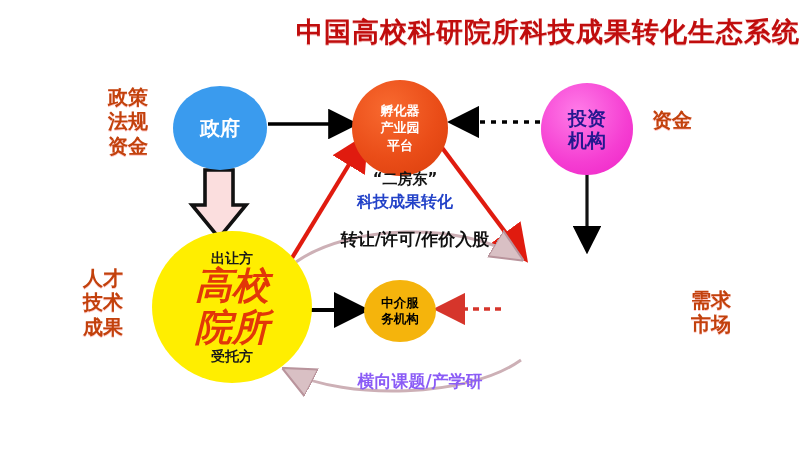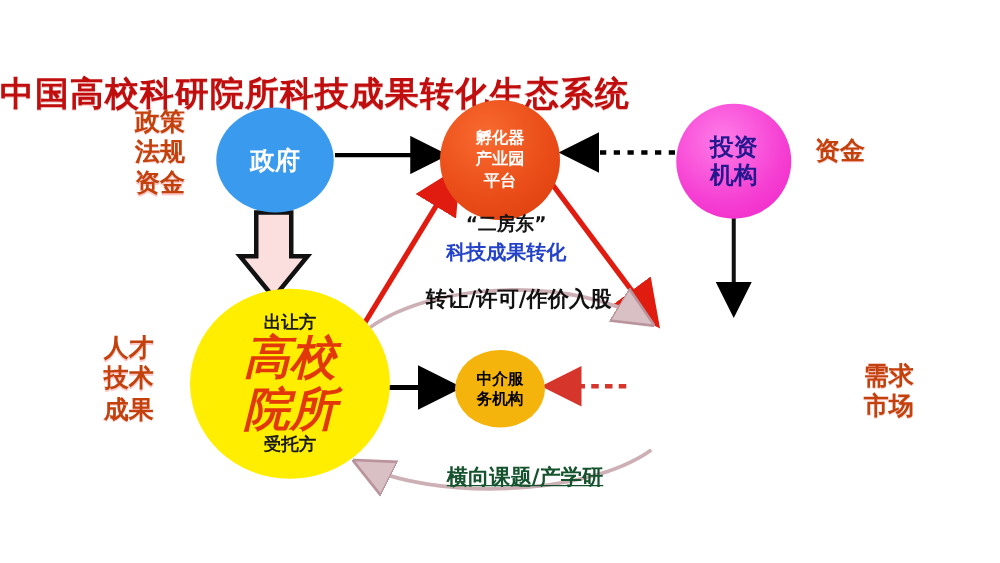--- a/index.html
+++ b/index.html
@@ -11,24 +11,23 @@
     position:relative;
   }
   #stage{position:absolute;left:0;top:0;width:800px;height:450px;}
   svg.layer{position:absolute;left:0;top:0;width:800px;height:450px;pointer-events:none;}
 
   .node{position:absolute;display:flex;flex-direction:column;align-items:center;justify-content:center;
         border-radius:50%;text-align:center;line-height:1.05;}
 
   
   #title{
-    position:absolute;left:0;top:14px;width:800px;text-align:left;
+    position:absolute;left:0;top:14px;width:800px;text-align:right;
     font-size:27px;font-weight:bold;color:#c00d0d;letter-spacing:1px;
     text-shadow:0 1px 0 #f3b8b8;
-    margin-top:43px;
   }
 
   
   #gov{left:173px;top:86px;width:94px;height:84px;background:#3a9bee;
        color:#ffffff;font-size:20px;font-weight:bold;}
   #incubator{left:352px;top:80px;width:96px;height:96px;
        background:radial-gradient(circle at 38% 30%, #f86a30 0%, #ea4d18 55%, #d93d0c 100%);
        color:#ffffff;font-size:13px;font-weight:bold;line-height:1.32;}
   #invest{left:541px;top:83px;width:92px;height:92px;
        background:radial-gradient(circle at 40% 32%, #ff7ce8 0%, #f53ed2 60%, #ee22c6 100%);
@@ -48,21 +47,21 @@
   #lbl-policy{left:97px;top:85px;width:62px;}
   #lbl-funds{left:644px;top:108px;width:56px;}
   #lbl-talent{left:72px;top:266px;width:62px;}
   #lbl-market{left:680px;top:288px;width:62px;}
 
   
   .midlabel{position:absolute;text-align:center;font-weight:bold;}
   #lbl-sublandlord{left:330px;top:170px;width:150px;font-size:15px;color:#141414;}
   #lbl-transform{left:320px;top:192px;width:170px;font-size:16px;color:#2342c8;}
   #lbl-transfer{left:290px;top:228px;width:250px;font-size:17px;color:#111111;}
-  #lbl-horizontal{left:300px;top:370px;width:240px;font-size:17px;color:#14532d;text-decoration:underline;}
+  #lbl-horizontal{left:300px;top:370px;width:240px;font-size:17px;color:#8b5cf6;}
 </style>
 </head>
 <body>
 
 <div id="stage">
 
   <div id="title">中国高校科研院所科技成果转化生态系统</div>
 
   <svg class="layer" viewBox="0 0 800 450">
     <defs>

